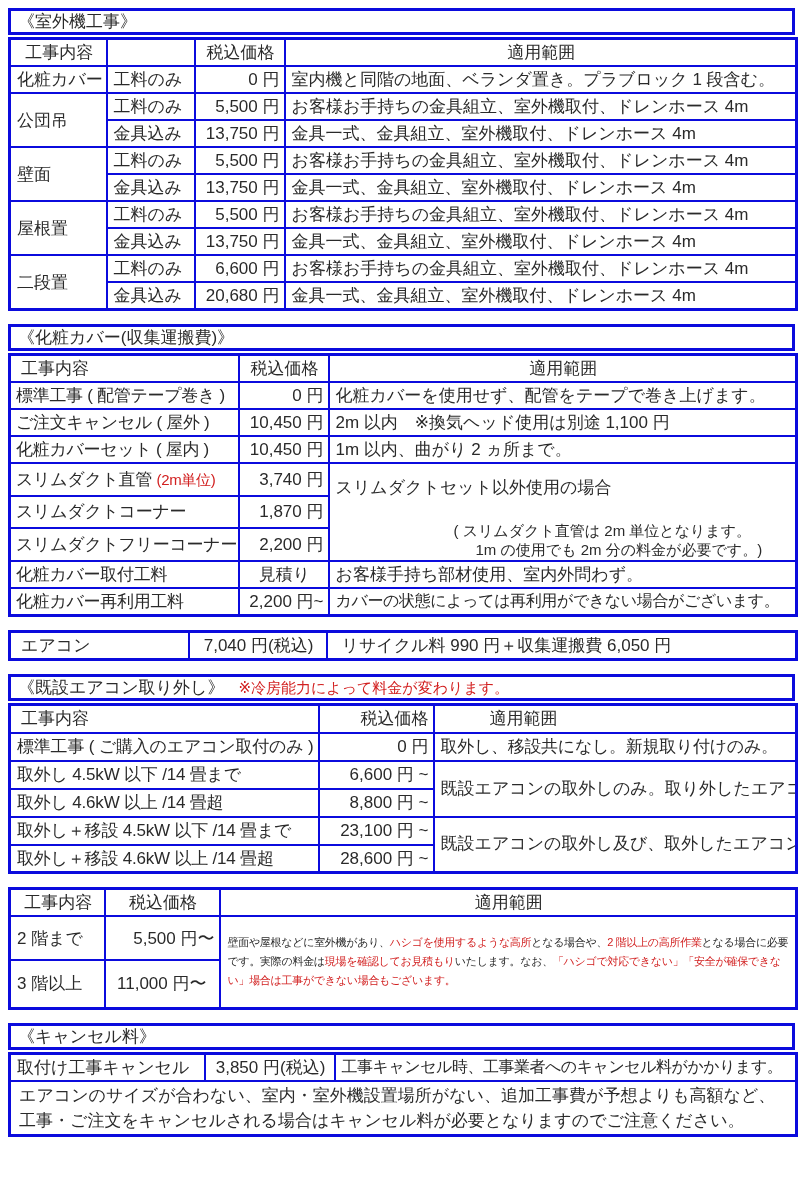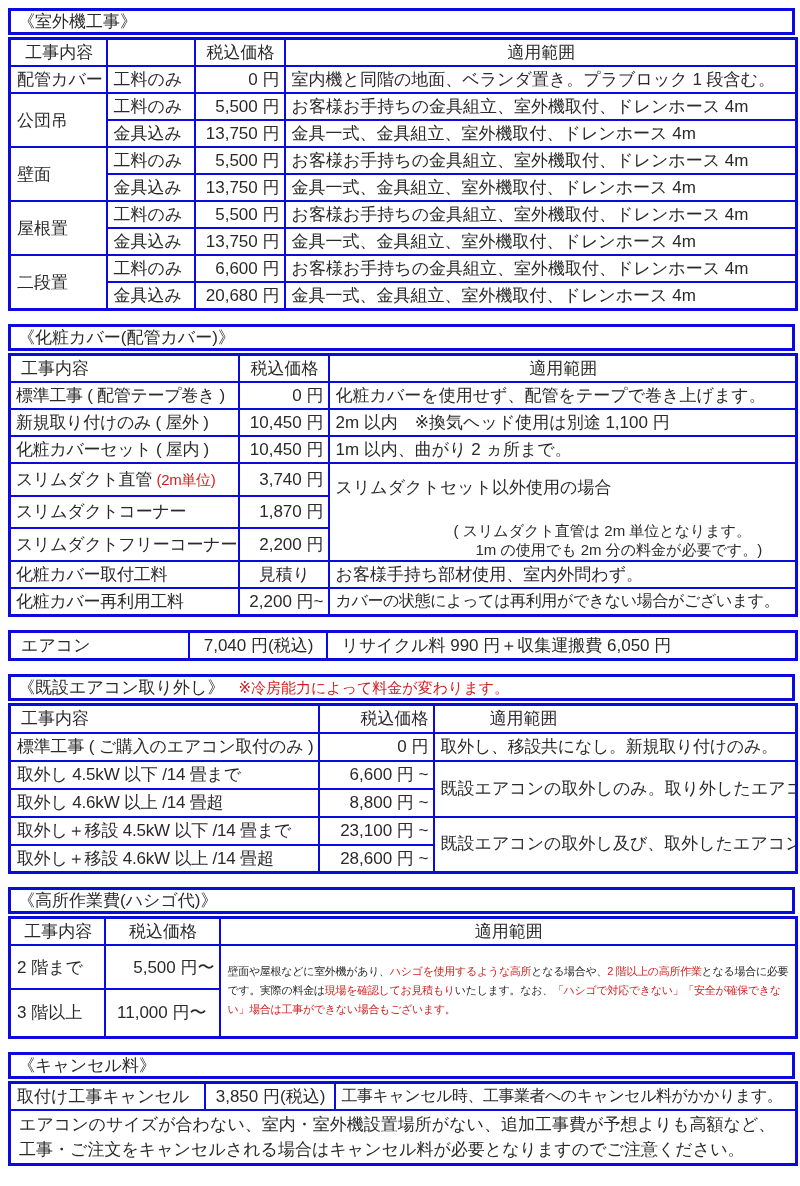--- a/index.html
+++ b/index.html
@@ -89,21 +89,21 @@
           <col style="width:512px">
         </colgroup>
       <tbody>
           <tr>
         <th class="center">工事内容</th>
         <th></th>
         <th class="center">税込価格</th>
         <th class="center">適用範囲</th>
       </tr>
       <tr>
-        <td>配管カバー</td>
+        <td>化粧カバー</td>
         <td>工料のみ</td>
         <td class="price">0 円</td>
         <td class="scope">室内機と同階の地面、ベランダ置き。プラブロック 1 段含む。</td>
       </tr>
       <tr>
         <td rowspan="2">公団吊</td>
         <td>工料のみ</td>
         <td class="price">5,500 円</td>
         <td class="scope">お客様お手持ちの金具組立、室外機取付、ドレンホース 4m</td>
       </tr>
@@ -143,40 +143,40 @@
       <tr>
         <td>金具込み</td>
         <td class="price">20,680 円</td>
         <td class="scope">金具一式、金具組立、室外機取付、ドレンホース 4m</td>
       </tr>
     </tbody>
       </table>
   </div>
 
   <div class="sec">
-    <div class="sec-title">《化粧カバー(配管カバー)》</div>
+    <div class="sec-title">《化粧カバー(収集運搬費)》</div>
     <table class="tbl t2">
       <colgroup>
           <col style="width:229px">
           <col style="width:90px">
           <col style="width:468px">
         </colgroup>
       <tbody>
           <tr>
         <th class="left" style="padding-left:10px">工事内容</th>
         <th class="center">税込価格</th>
         <th class="center">適用範囲</th>
       </tr>
       <tr>
         <td class="work">標準工事 ( 配管テープ巻き )</td>
         <td class="price">0 円</td>
         <td class="scope">化粧カバーを使用せず、配管をテープで巻き上げます。</td>
       </tr>
       <tr>
-        <td class="work">新規取り付けのみ ( 屋外 )</td>
+        <td class="work">ご注文キャンセル ( 屋外 )</td>
         <td class="price">10,450 円</td>
         <td class="scope">2m 以内　※換気ヘッド使用は別途 1,100 円</td>
       </tr>
       <tr>
         <td class="work">化粧カバーセット ( 屋内 )</td>
         <td class="price">10,450 円</td>
         <td class="scope">1m 以内、曲がり 2 ヵ所まで。</td>
       </tr>
       <tr>
         <td class="work">
@@ -270,21 +270,20 @@
       </tr>
       <tr>
         <td class="work">取外し＋移設 4.6kW 以上 /14 畳超</td>
         <td class="price">28,600 円 ~</td>
       </tr>
     </tbody>
       </table>
   </div>
 
   <div class="sec">
-    <div class="sec-title">《高所作業費(ハシゴ代)》</div>
     <table class="tbl t5">
       <colgroup>
           <col style="width:95px">
           <col style="width:115px">
           <col style="width:577px">
         </colgroup>
       <tbody>
           <tr class="hdr">
         <th class="center">工事内容</th>
         <th class="center">税込価格</th>

